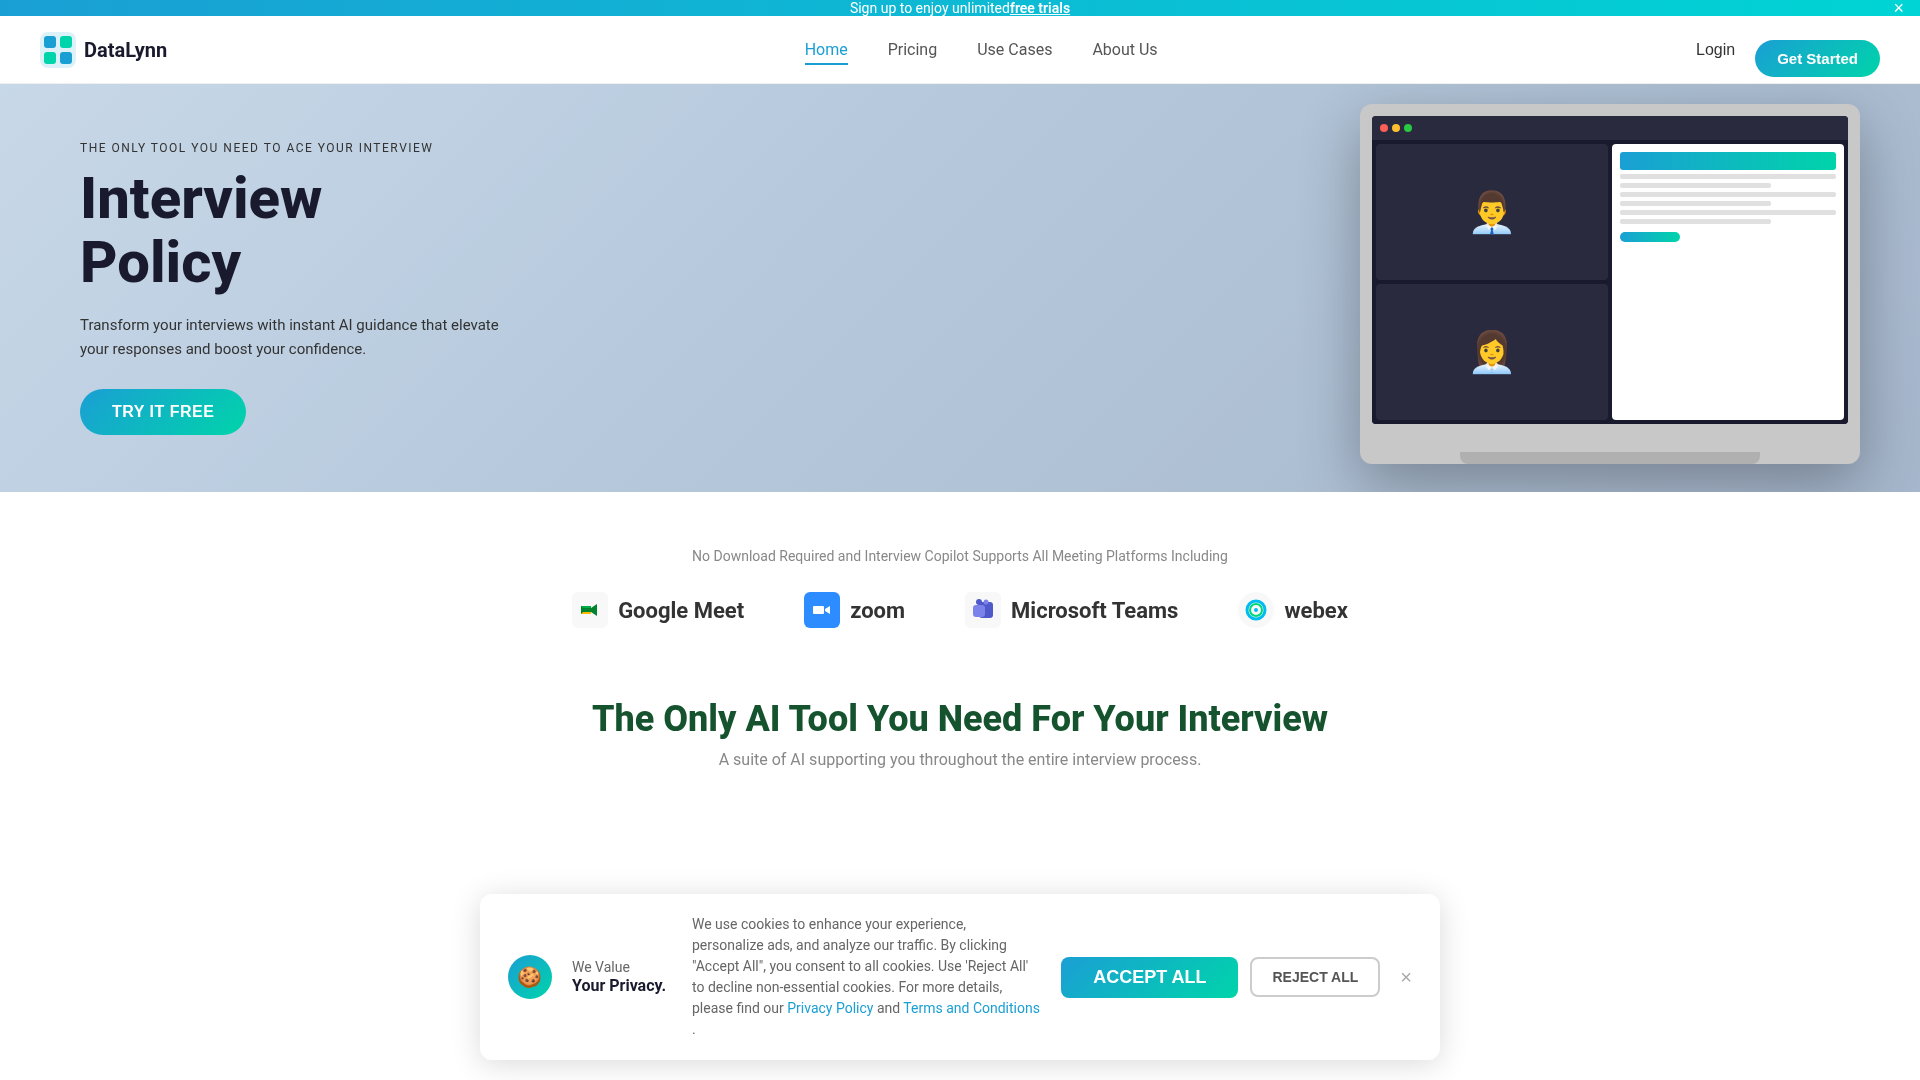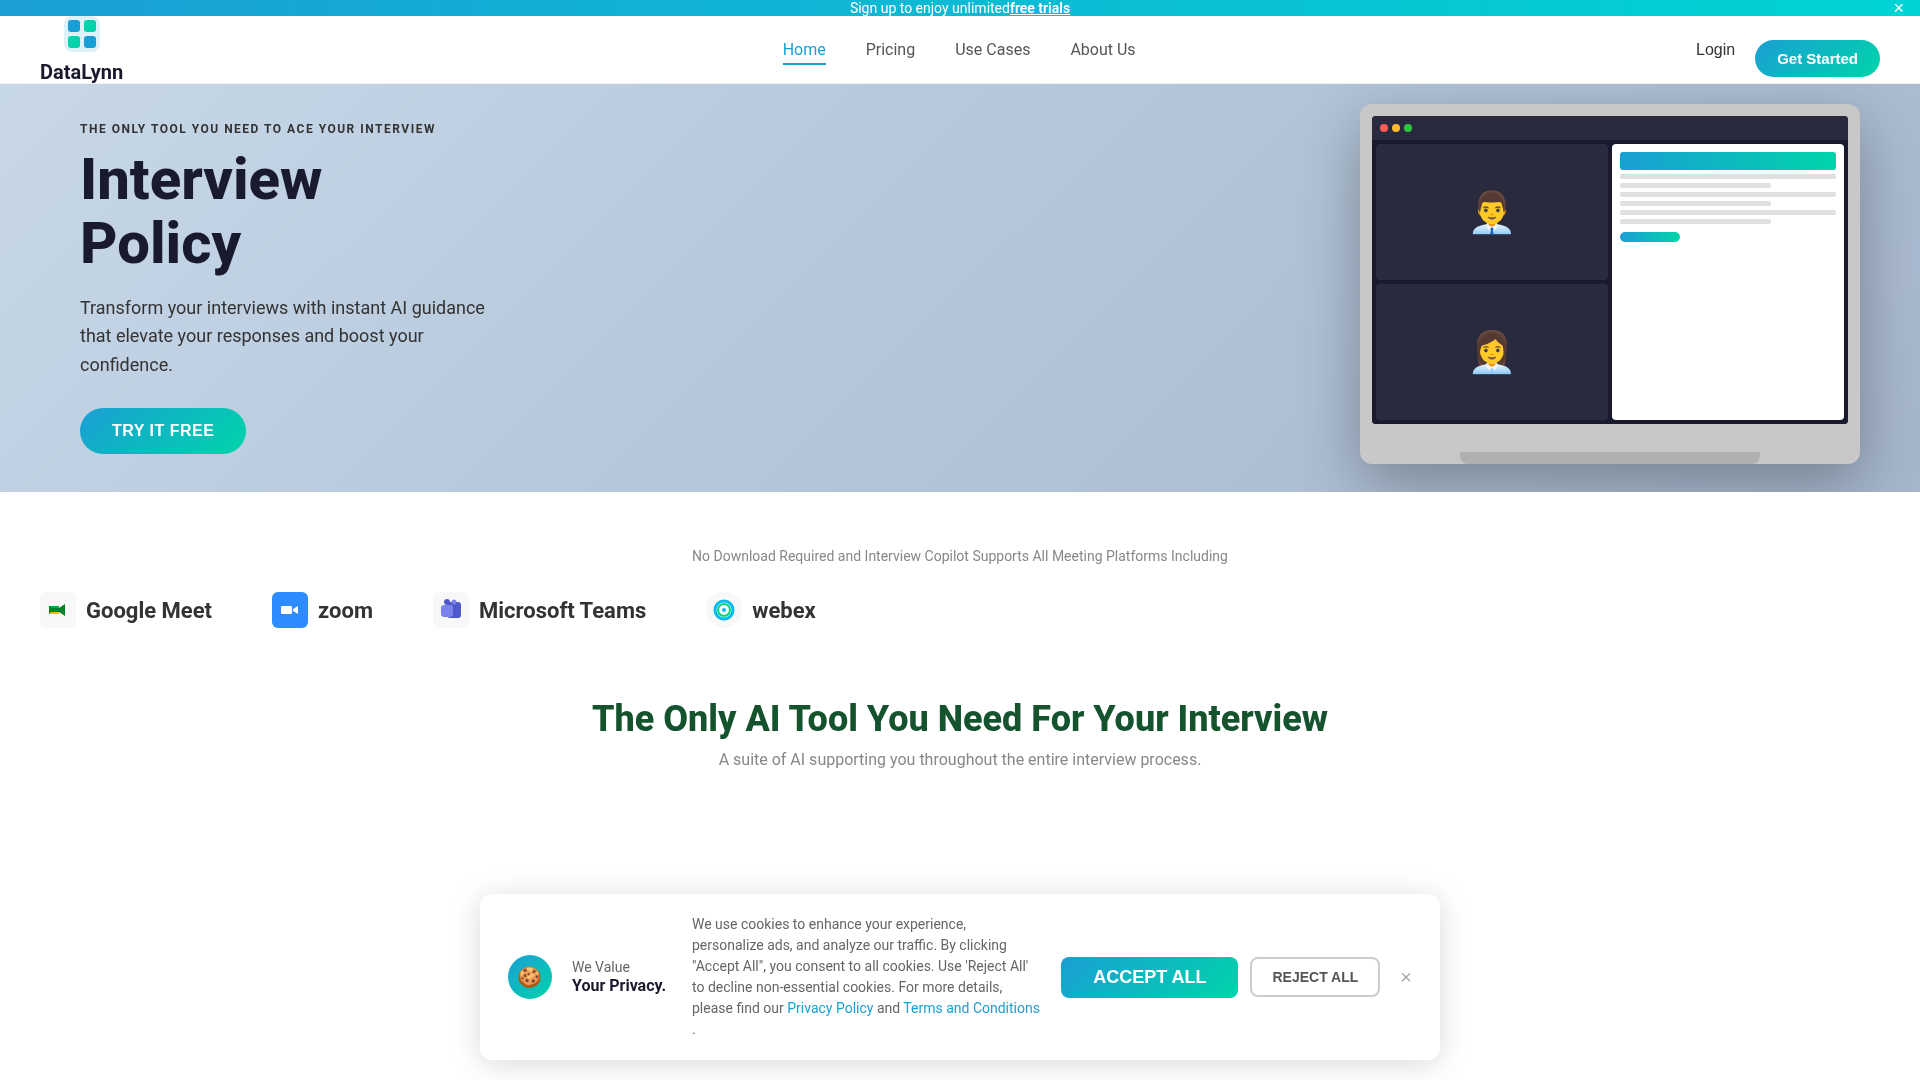--- a/index.html
+++ b/index.html
@@ -42,21 +42,20 @@
     }
     .logo {
       display: flex;
       align-items: center;
       gap: 8px;
       font-weight: 700;
       font-size: 20px;
       color: #1a1a2e;
       text-decoration: none;
       margin-right: 60px;
-      flex-direction: column;
     }
     .logo-icon {
       width: 36px;
       height: 36px;
     }
     .nav-links {
       display: flex;
       gap: 40px;
       list-style: none;
       flex: 1;
@@ -114,35 +113,35 @@
       background: rgba(200,216,232,0.3);
     }
     .hero-content {
       position: relative;
       z-index: 2;
       padding: 0 80px;
       max-width: 680px;
     }
     .hero-subtitle {
       font-size: 12px;
-      font-weight: 700;
+      font-weight: 400;
       letter-spacing: 1.5px;
       color: #333;
       margin-bottom: 12px;
       text-transform: uppercase;
     }
     .hero-title {
       font-size: 58px;
       font-weight: 800;
       color: #1a1a2e;
       line-height: 1.1;
       margin-bottom: 18px;
     }
     .hero-desc {
-      font-size: 18px;
+      font-size: 15px;
       color: #333;
       line-height: 1.6;
       margin-bottom: 28px;
       max-width: 420px;
     }
     .try-free-btn {
       background: linear-gradient(135deg, #1a9fd4, #00d4aa);
       color: #fff;
       border: none;
       padding: 14px 32px;
@@ -257,20 +256,21 @@
       padding: 56px 40px 30px;
       text-align: center;
     }
     .platforms-subtitle {
       font-size: 14px;
       color: #888;
       margin-bottom: 28px;
     }
     .platform-logos {
       display: flex;
+      justify-content: center;
       align-items: center;
       gap: 60px;
       flex-wrap: wrap;
     }
     .platform-item {
       display: flex;
       align-items: center;
       gap: 10px;
       font-size: 22px;
       font-weight: 700;

